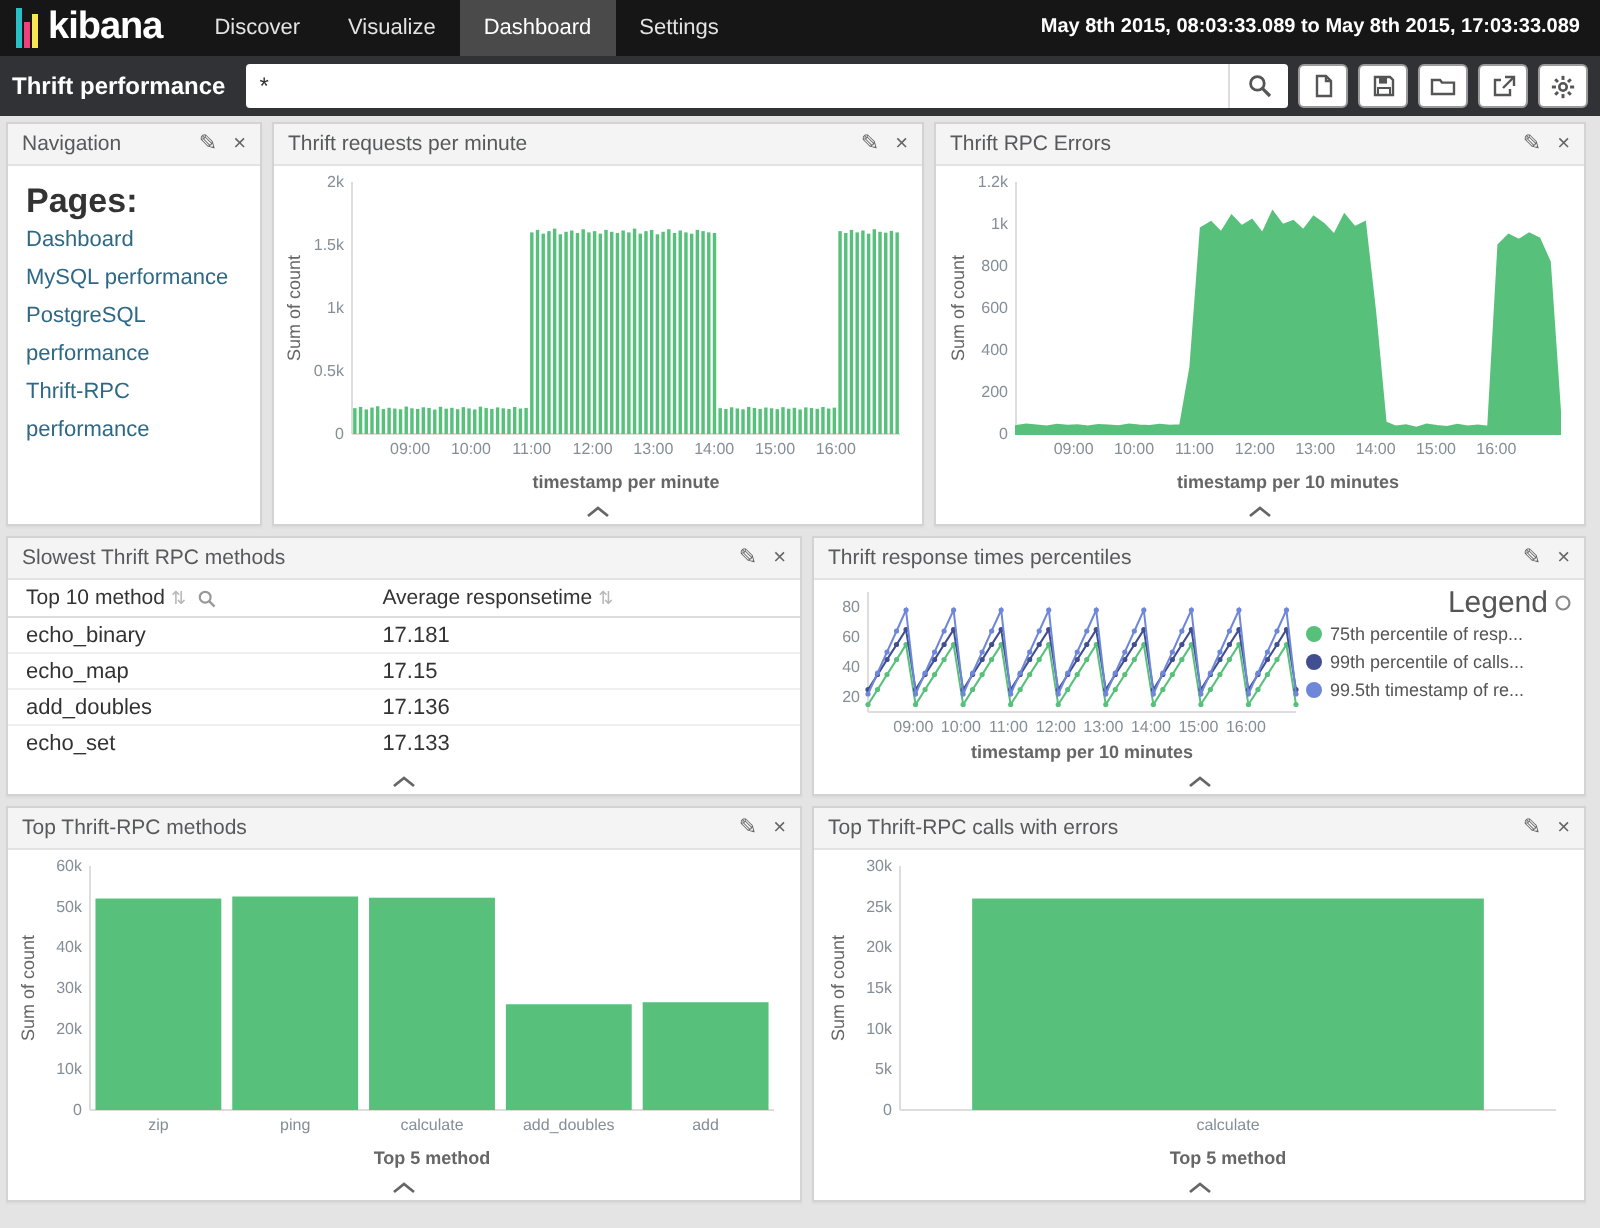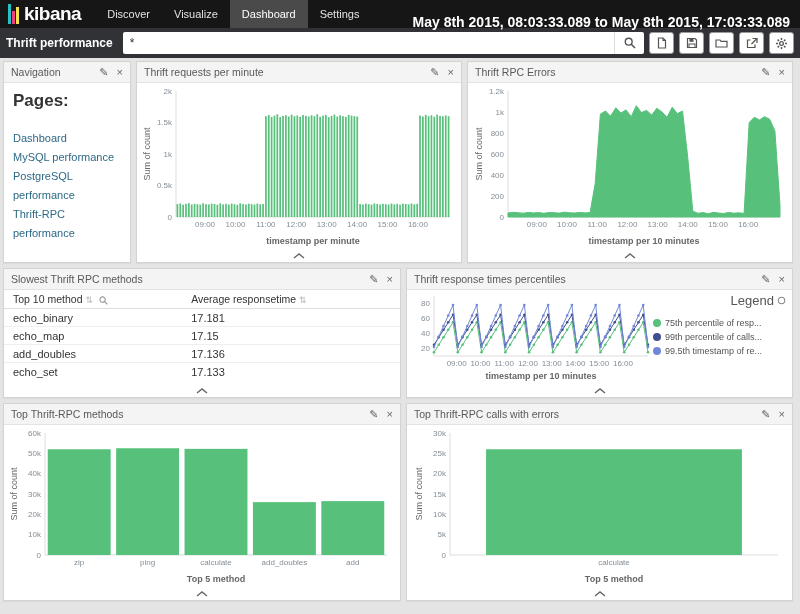--- a/index.html
+++ b/index.html
@@ -8,21 +8,21 @@
 
   
   .topnav{height:28px;background:#161616;display:flex;align-items:stretch;color:#fff}
   .logo{display:flex;align-items:center;gap:5px;padding:0 14px 0 8px;cursor:pointer}
   .stripes{display:flex;align-items:flex-end;gap:1px;height:20px}
   .stripe{width:3px}
   .logo-text{font-size:19px;font-weight:bold;letter-spacing:-0.5px;line-height:28px}
   .navitems{display:flex}
   .navitem{padding:0 12px;line-height:28px;font-size:11px;color:#e3e3e3;cursor:pointer}
   .navitem.active{background:#4a4a4a;color:#fff}
-  .timerange{margin-left:auto;font-size:14px;line-height:28px;padding:8px 10px;font-weight:bold;color:#fff;cursor:pointer;white-space:nowrap}
+  .timerange{margin-left:auto;font-size:10px;line-height:28px;padding:0 10px;font-weight:bold;color:#fff;cursor:pointer;white-space:nowrap}
 
   
   .querybar{height:30px;background:#303236;display:flex;align-items:center;padding:12px 6px;gap:5px}
   .dash-title{color:#fff;font-size:12px;font-weight:bold;white-space:nowrap;padding-right:5px}
   .searchwrap{flex:1;display:flex;height:22px}
   .searchwrap input{flex:1;border:none;outline:none;font-size:12px;padding:0 7px;border-radius:2px 0 0 2px;background:#fff;color:#333;font-family:"Liberation Sans",sans-serif}
   .searchbtn{width:30px;height:22px;background:#fff;border:none;border-left:1px solid #ddd;border-radius:0 2px 2px 0;display:flex;align-items:center;justify-content:center;cursor:pointer}
   .iconbtn{width:25px;height:22px;background:#fff;border:1px solid #9a9a9a;border-radius:3px;display:flex;align-items:center;justify-content:center;cursor:pointer;flex:0 0 auto}
 
   
@@ -39,38 +39,38 @@
   .r2 .panel{height:130px}
   .r3 .panel{height:198px}
   .w-nav{width:128px}
   .w-c1{width:326px}
   .w-c2{width:326px}
   .w-l{width:398px}
   .w-r{width:387px}
 
   
   .navbody{padding:8px 9px;display:block}
-  .navbody h2{font-size:17px;font-weight:bold;color:#333;margin-bottom:18px}
+  .navbody h2{font-size:17px;font-weight:bold;color:#333;margin-bottom:0}
   .pagelink{display:block;font-size:11px;color:#2d6987;text-decoration:none;line-height:19px;cursor:pointer}
 
   .chart{display:flex;justify-content:center;align-items:flex-start;width:100%}
 
   
   .tablewrap{width:100%}
   table{width:100%;border-collapse:collapse}
   th{font-size:10.5px;font-weight:normal;color:#333;text-align:left;padding:3px 9px;border-bottom:1px solid #ddd;white-space:nowrap}
   td{font-size:11px;color:#333;padding:2.5px 9px;border-top:1px solid #efefef}
   .col-method{width:45%}
   .sort{color:#b7b7b7;font-size:9px;margin-left:3px}
   .thicon{margin-left:3px;vertical-align:middle}
 
   
   .pct-body{display:flex;width:100%}
   .legend{flex:1;padding:3px 6px 0 0;overflow:hidden}
-  .legend-title{font-size:13px;color:#555;text-align:right;display:flex;justify-content:flex-end;align-items:center;gap:3px;cursor:pointer;margin-bottom:8px}
+  .legend-title{font-size:15px;color:#555;text-align:right;display:flex;justify-content:flex-end;align-items:center;gap:3px;cursor:pointer;margin-bottom:0}
   .leg-entry{display:flex;align-items:center;gap:4px;font-size:9px;color:#555;line-height:14px;white-space:nowrap;overflow:hidden;cursor:pointer}
   .bullet{width:8px;height:8px;border-radius:50%;flex:0 0 auto}
   .leg-label{overflow:hidden;text-overflow:ellipsis}
 
   svg text{font-family:"Liberation Sans",sans-serif}
 </style>
 </head>
 <body>
 
 <header class="topnav">

